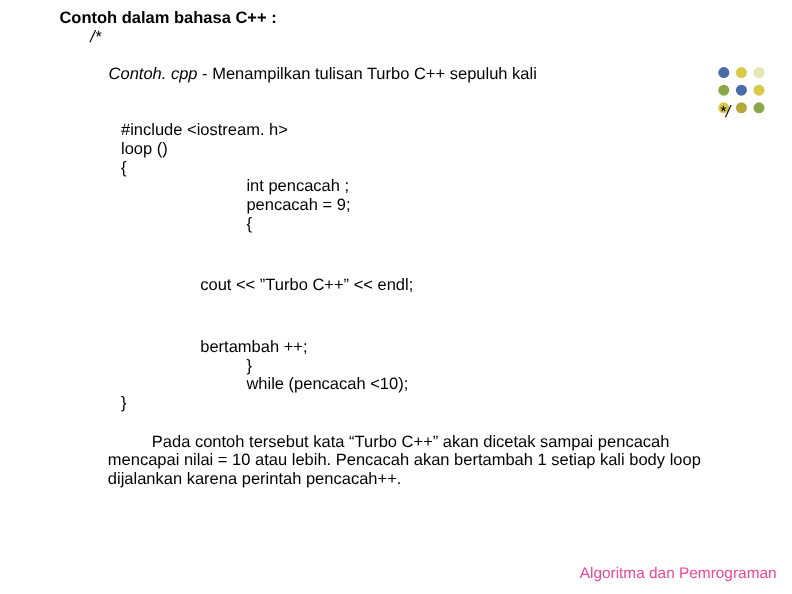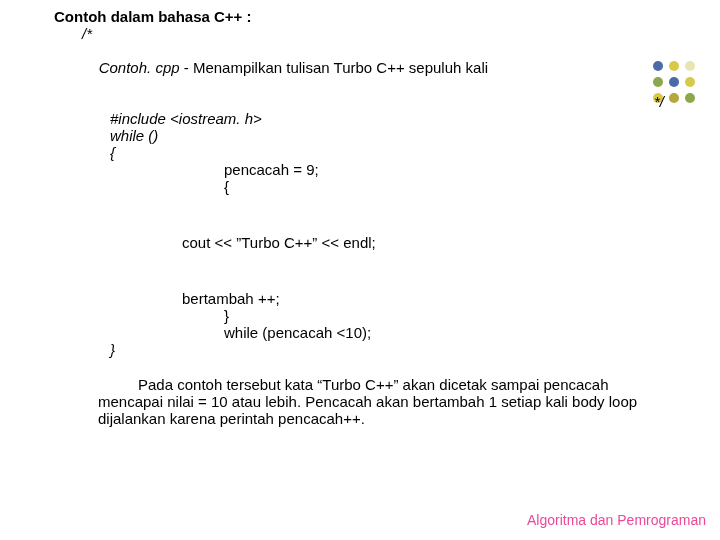--- a/index.html
+++ b/index.html
@@ -19,21 +19,21 @@
     top: 8px;
     left: 54px;
     right: 18px;
   }
   .title {
     font-weight: bold;
   }
   .italic { font-style: italic; }
   .bold  { font-weight: bold; }
   .indent1 { padding-left: 28px; }
-  .indent2 { padding-left: 56px; font-style: italic; }
+  .indent2 { padding-left: 56px; }
   .indent3 { padding-left: 170px; }
   .indent2b { padding-left: 128px; margin-top: 39px; }
   .line { white-space: pre; }
   .end-comment { text-align: right; padding-right: 38px; font-style: italic; }
   .para-wrap { padding-left: 44px; padding-right: 44px; margin-top: 18px; }
   .para-first { text-indent: 40px; }
   .footer {
     position: absolute;
     bottom: 12px;
     right: 14px;
@@ -72,22 +72,23 @@
     <span>Contoh dalam bahasa </span><span class="bold">C++</span><span> :</span>
   </div>
 
   <div class="indent1 italic line">/*</div>
   <div class="indent1 line">
     <span class="italic">Contoh. cpp</span><span> - Menampilkan tulisan Turbo C++ sepuluh kali</span>
   </div>
   <div class="end-comment line">*/</div>
 
   <div class="indent2 line">#include &lt;iostream. h&gt;</div>
-  <div class="indent2 line">while ()</div>
+  <div class="indent2 line">loop ()</div>
   <div class="indent2 line">{</div>
+  <div class="indent3 line">int pencacah ;</div>
   <div class="indent3 line">pencacah = 9;</div>
   <div class="indent3 line">{</div>
   <div class="indent2b line">cout &lt;&lt; ”Turbo C++” &lt;&lt; endl;</div>
   <div class="indent2b line">bertambah ++;</div>
   <div class="indent3 line">}</div>
   <div class="indent3 line">while (pencacah &lt;10);</div>
   <div class="indent2 line">}</div>
 
   <div class="para-wrap">
     <div class="para-first">Pada contoh tersebut kata “Turbo C++” akan dicetak sampai                       pencacah mencapai nilai = 10 atau lebih. Pencacah akan  bertambah 1              setiap kali body loop dijalankan karena perintah pencacah++.</div>

